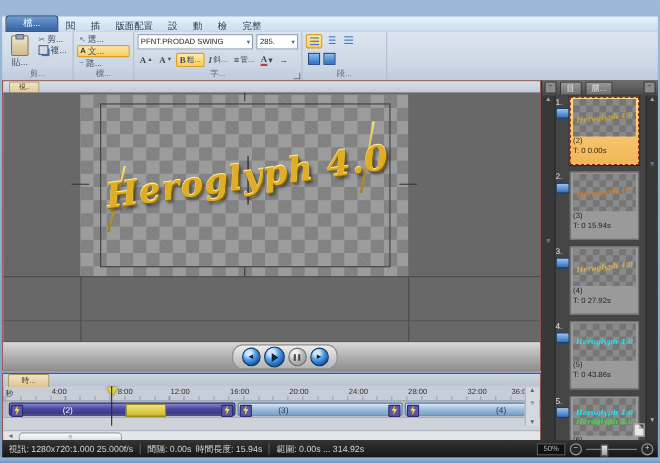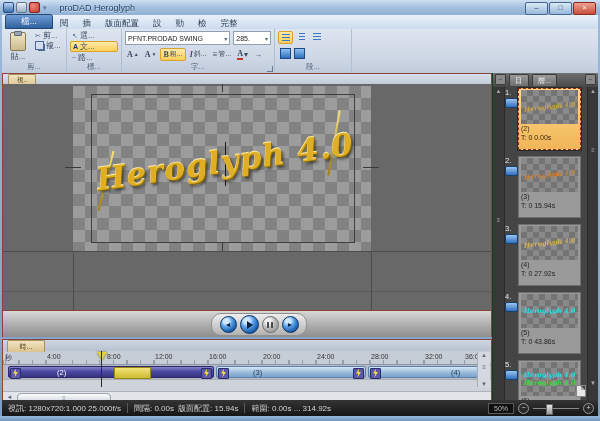--- a/index.html
+++ b/index.html
@@ -215,34 +215,20 @@
   .zthumb{position:absolute;left:13px;top:-4px;width:5px;height:9px;background:linear-gradient(#e8e8e8,#9a9a9a);
     border:1px solid #666;}
   .bottomborder{position:absolute;left:0;right:0;top:416px;height:5px;
     background:linear-gradient(#9ab9dc,#6f94bf);}
 </style>
 </head>
 <body>
 
 <div class="app">
 
-  <div class="titlebar">
-    <div class="qat">
-      <span class="ic ic-app"></span>
-      <span class="ic ic-save"></span>
-      <span class="ic ic-red"></span>
-      <span class="sep">▾</span>
-    </div>
-    <span class="win-title">proDAD Heroglyph</span>
-    <div class="winbtns">
-      <span class="winbtn">–</span>
-      <span class="winbtn">□</span>
-      <span class="winbtn close">×</span>
-    </div>
-  </div>
 
   <div class="tabsrow">
     <span class="filetab">檔...</span>
     <span class="rtab">閱</span>
     <span class="rtab">插</span>
     <span class="rtab">版面配置</span>
     <span class="rtab">設</span>
     <span class="rtab">動</span>
     <span class="rtab">檢</span>
     <span class="rtab">完整</span>
@@ -517,21 +503,21 @@
       <span class="grip">≡</span>
       <span class="dn">▼</span>
     </div>
     <div class="pageicon"></div>
   </div>
 
   <div class="statusbar">
     <span class="st">視訊: 1280x720:1.000  25.000f/s</span>
     <span class="sep"></span>
     <span class="st" style="padding-right:2px">間隔: 0.00s</span>
-    <span class="st" style="padding-left:2px">版面配置: 15.94s</span>
+    <span class="st" style="padding-left:2px">時間長度: 15.94s</span>
     <span class="sep"></span>
     <span class="st">範圍: 0.00s ... 314.92s</span>
     <div class="zoomctl">
       <span class="zoombox">50%</span>
       <span class="zbtn">−</span>
       <span class="ztrack">
           <span class="zthumb"></span>
         </span>
       <span class="zbtn">+</span>
     </div>

